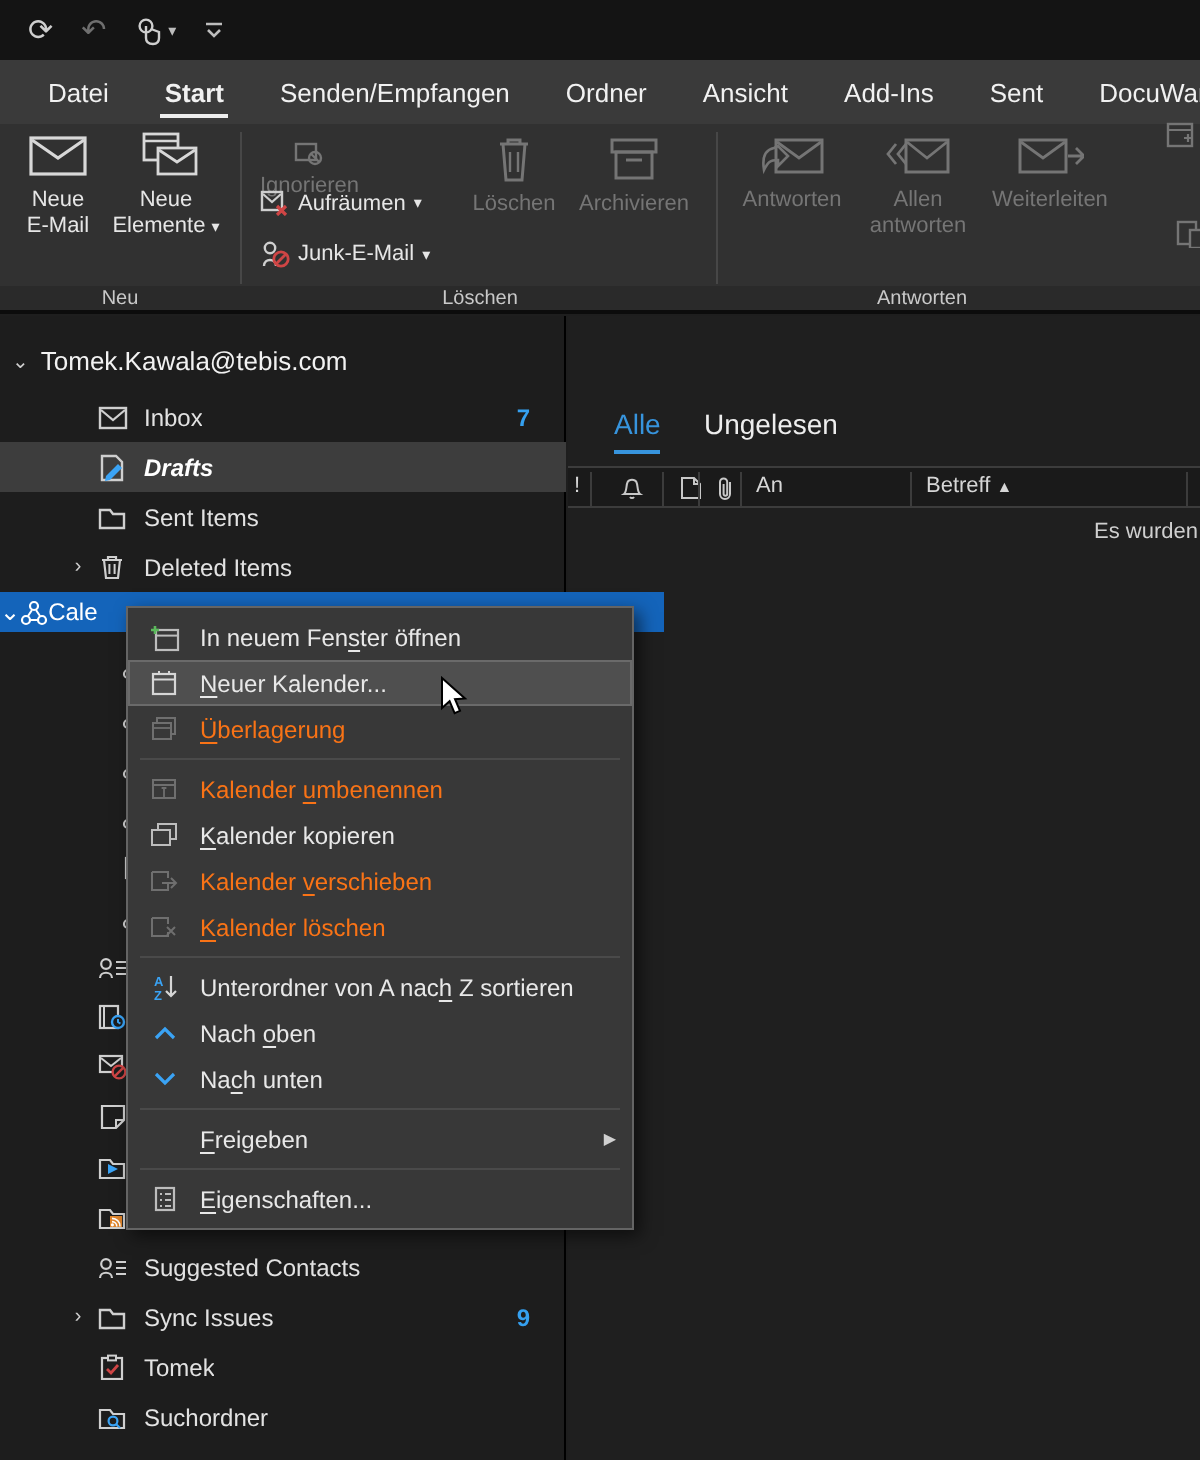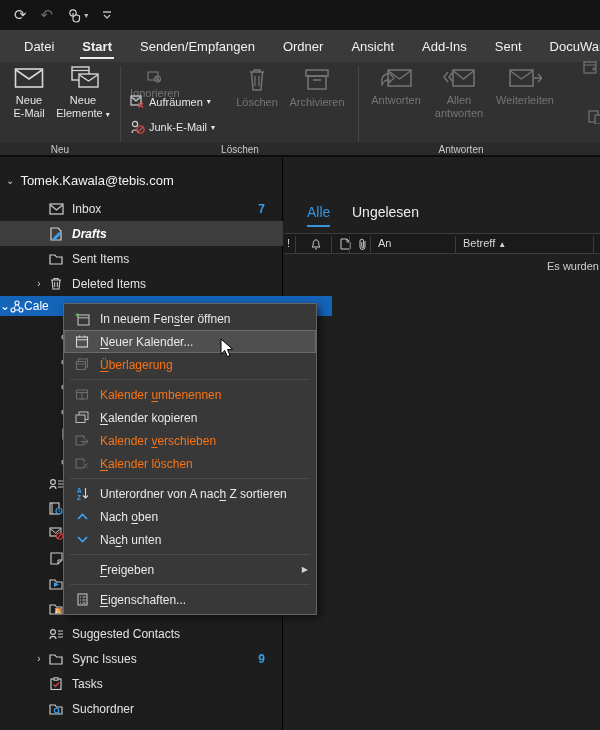--- a/index.html
+++ b/index.html
@@ -453,21 +453,21 @@
 </div>
 <div class="srow" style="top:671px">
   <span class="chev"></span>
   <span class="fic">
       <svg class="ic" width="12" height="13" viewBox="0 0 12 13">
         <rect x="1" y="2" width="10" height="10.5" fill="none" stroke="#cfcfcf" stroke-width="1.1"></rect>
         <rect x="4" y=".8" width="4" height="2.4" fill="#1d1d1d" stroke="#cfcfcf" stroke-width="1"></rect>
         <path d="M3.5 7.5 l2 2 3.5-4" fill="none" stroke="#cf4545" stroke-width="1.4"></path>
       </svg>
     </span>
-  <span class="lbl">Tasks</span>
+  <span class="lbl">Tomek</span>
 </div>
 <div class="srow" style="top:696px">
   <span class="chev"></span>
   <span class="fic">
       <svg class="ic" width="14" height="12" viewBox="0 0 14 12">
         <path d="M1 2 h5 l1.5 2 h5.5 v7 h-12 z" fill="none" stroke="#cfcfcf" stroke-width="1.1"></path>
         <circle cx="7.5" cy="7.5" r="2.2" fill="#1d1d1d" stroke="#3aa3f5" stroke-width="1.1"></circle>
         <path d="M9 9 l2 2" stroke="#3aa3f5" stroke-width="1.1"></path>
       </svg>
     </span>

